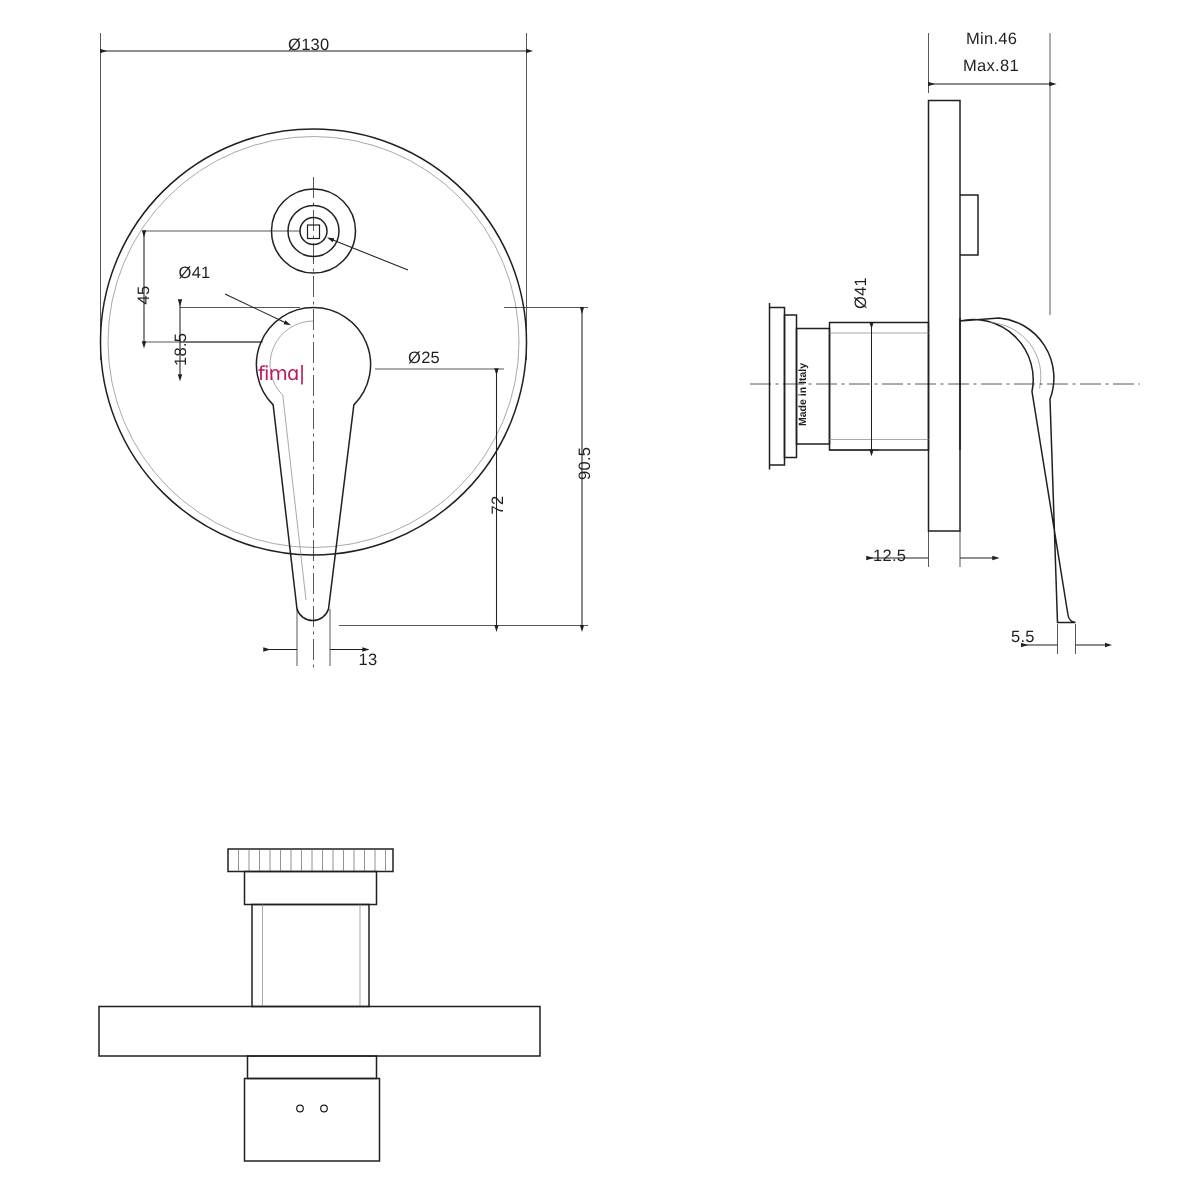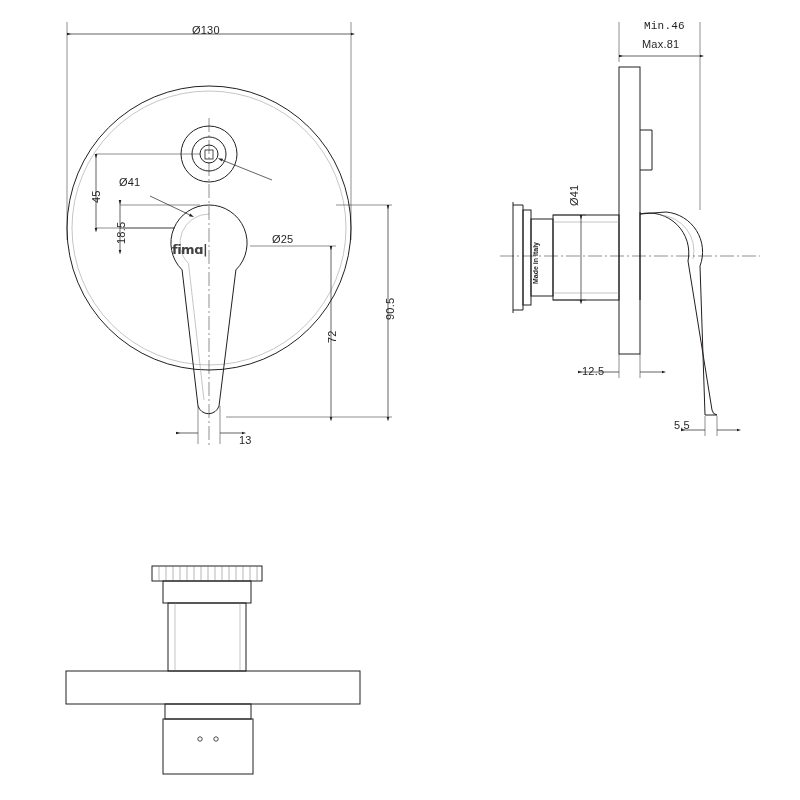--- a/index.html
+++ b/index.html
@@ -35,22 +35,22 @@
     letter-spacing: 0.2px;
   }
   .lbl.rot {
     transform-origin: 0 0;
     transform: rotate(-90deg);
   }
   .brand {
     position: absolute;
     font-family: "DejaVu Sans", sans-serif;
     font-size: 13px;
-    font-weight: 700;
-    color: #404040;
+    font-weight: 400;
+    color: #be185d;
     letter-spacing: -0.5px;
   }
   .madein {
     position: absolute;
     font-family: "Liberation Sans", sans-serif;
     font-size: 7px;
     font-weight: 700;
     color: #231f20;
     transform-origin: 0 0;
     transform: rotate(-90deg);
@@ -220,20 +220,20 @@
   <div class="lbl" style="left:192px; top:24px;">Ø130</div>
   <div class="lbl" style="left:119px; top:176px;">Ø41</div>
   <div class="lbl" style="left:272px; top:192px;margin-top:41px;">Ø25</div>
   <div class="lbl rot" style="left:90px; top:203px;">45</div>
   <div class="lbl rot" style="left:115px; top:244px;">18.5</div>
   <div class="lbl rot" style="left:326px; top:343px;">72</div>
   <div class="lbl rot" style="left:384px; top:320px;">90.5</div>
   <div class="lbl" style="left:239px; top:434px;">13</div>
   <div class="brand" style="left:172px; top:242px;">fimɑ|</div>
 
-  <div class="lbl" style="left:644px; top:20px;font-family:Liberation Mono, monospace;">Min.46</div>
+  <div class="lbl" style="left:644px; top:20px;">Min.46</div>
   <div class="lbl" style="left:642px; top:38px;">Max.81</div>
   <div class="lbl rot" style="left:568px; top:206px;">Ø41</div>
   <div class="lbl" style="left:582px; top:365px;text-align:right;">12.5</div>
   <div class="lbl" style="left:674px; top:419px;">5.5</div>
   <div class="madein" style="left:532px; top:284px;">Made in Italy</div>
 
 </div>
 
 </body></html>

